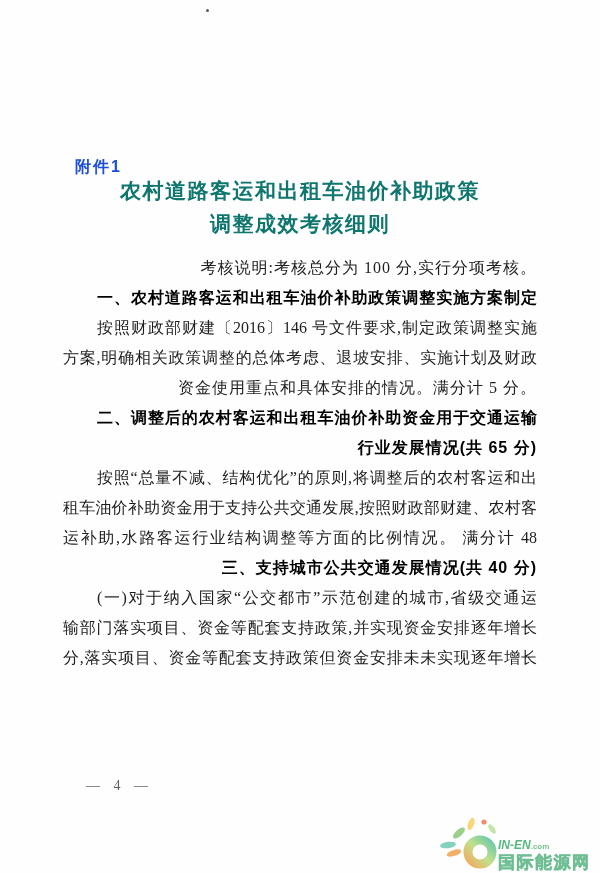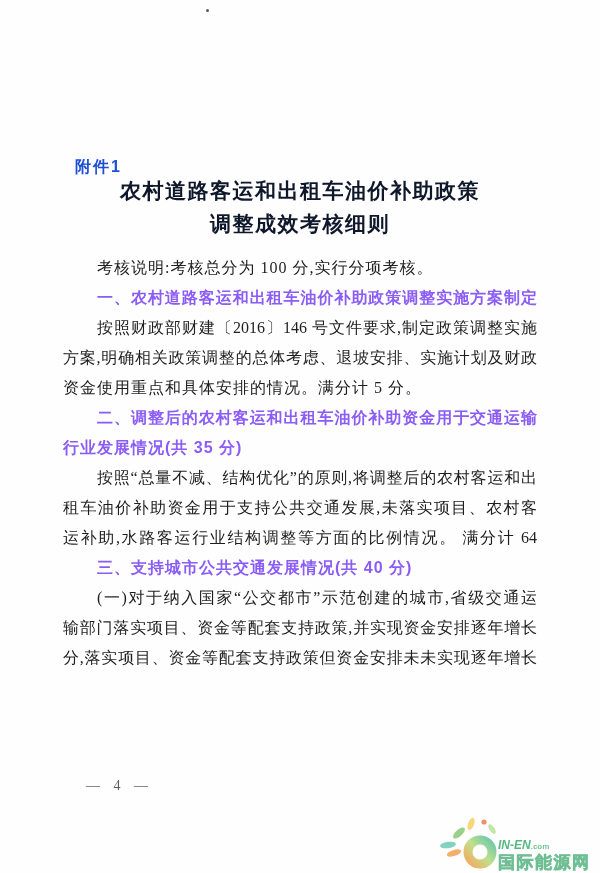--- a/index.html
+++ b/index.html
@@ -19,42 +19,43 @@
   .attachment{
     position:absolute;left:75px;top:112px;
     font-family:"Liberation Sans","DejaVu Sans",sans-serif;
     font-weight:700;font-size:16px;letter-spacing:2px;color:#1d4ed8;margin-top:45px;
   }
   .doc-title{
     position:absolute;left:0;top:174px;width:600px;
     text-align:center;
     font-family:"Liberation Sans","DejaVu Sans",sans-serif;
     font-weight:700;font-size:21px;line-height:33px;
-    letter-spacing:1.5px;color:#0f172a;
+    letter-spacing:1.5px;color:#0f766e;
   }
   .body-block{
     position:absolute;left:63px;top:253px;width:474px;
     font-size:16px;
   }
   .para{margin:0;padding:0;}
   .ln{
     height:30px;line-height:30px;overflow:hidden;
     white-space:nowrap;
+    text-align:right;
   }
   .full{
     text-align:justify;
     text-align-last:justify;
     white-space:normal;
   }
   .last{letter-spacing:1px;}
   .indent{padding-left:34px;}
   .hd{
     font-weight:700;
     font-family:"Liberation Sans","DejaVu Sans",sans-serif;
-    color:#8b5cf6;
+    color:#000000;
   }
   .footer-page{
     position:absolute;left:86px;top:778px;
     font-size:14px;color:#5f5f5f;letter-spacing:5px;
   }
   .watermark{
     position:absolute;left:438px;top:816px;width:162px;height:57px;
   }
 </style>
 </head>
@@ -82,27 +83,27 @@
     </div>
 
     <div class="para">
       <div class="ln indent full">按照财政部财建〔2016〕146 号文件要求,制定政策调整实施</div>
       <div class="ln full">方案,明确相关政策调整的总体考虑、退坡安排、实施计划及财政</div>
       <div class="ln last">资金使用重点和具体安排的情况。满分计 5 分。</div>
     </div>
 
     <div class="para">
       <div class="ln hd indent full">二、调整后的农村客运和出租车油价补助资金用于交通运输</div>
-      <div class="ln hd last">行业发展情况(共 35 分)</div>
+      <div class="ln hd last">行业发展情况(共 65 分)</div>
     </div>
 
     <div class="para">
       <div class="ln indent full">按照“总量不减、结构优化”的原则,将调整后的农村客运和出</div>
-      <div class="ln full">租车油价补助资金用于支持公共交通发展,未落实项目、农村客</div>
-      <div class="ln full">运补助,水路客运行业结构调整等方面的比例情况。 满分计 64</div>
+      <div class="ln full">租车油价补助资金用于支持公共交通发展,按照财政部财建、农村客</div>
+      <div class="ln full">运补助,水路客运行业结构调整等方面的比例情况。 满分计 48</div>
     </div>
 
     <div class="para">
       <div class="ln hd indent last">三、支持城市公共交通发展情况(共 40 分)</div>
     </div>
 
     <div class="para">
       <div class="ln indent full">(一)对于纳入国家“公交都市”示范创建的城市,省级交通运</div>
       <div class="ln full">输部门落实项目、资金等配套支持政策,并实现资金安排逐年增长</div>
       <div class="ln full">分,落实项目、资金等配套支持政策但资金安排未未实现逐年增长</div>

